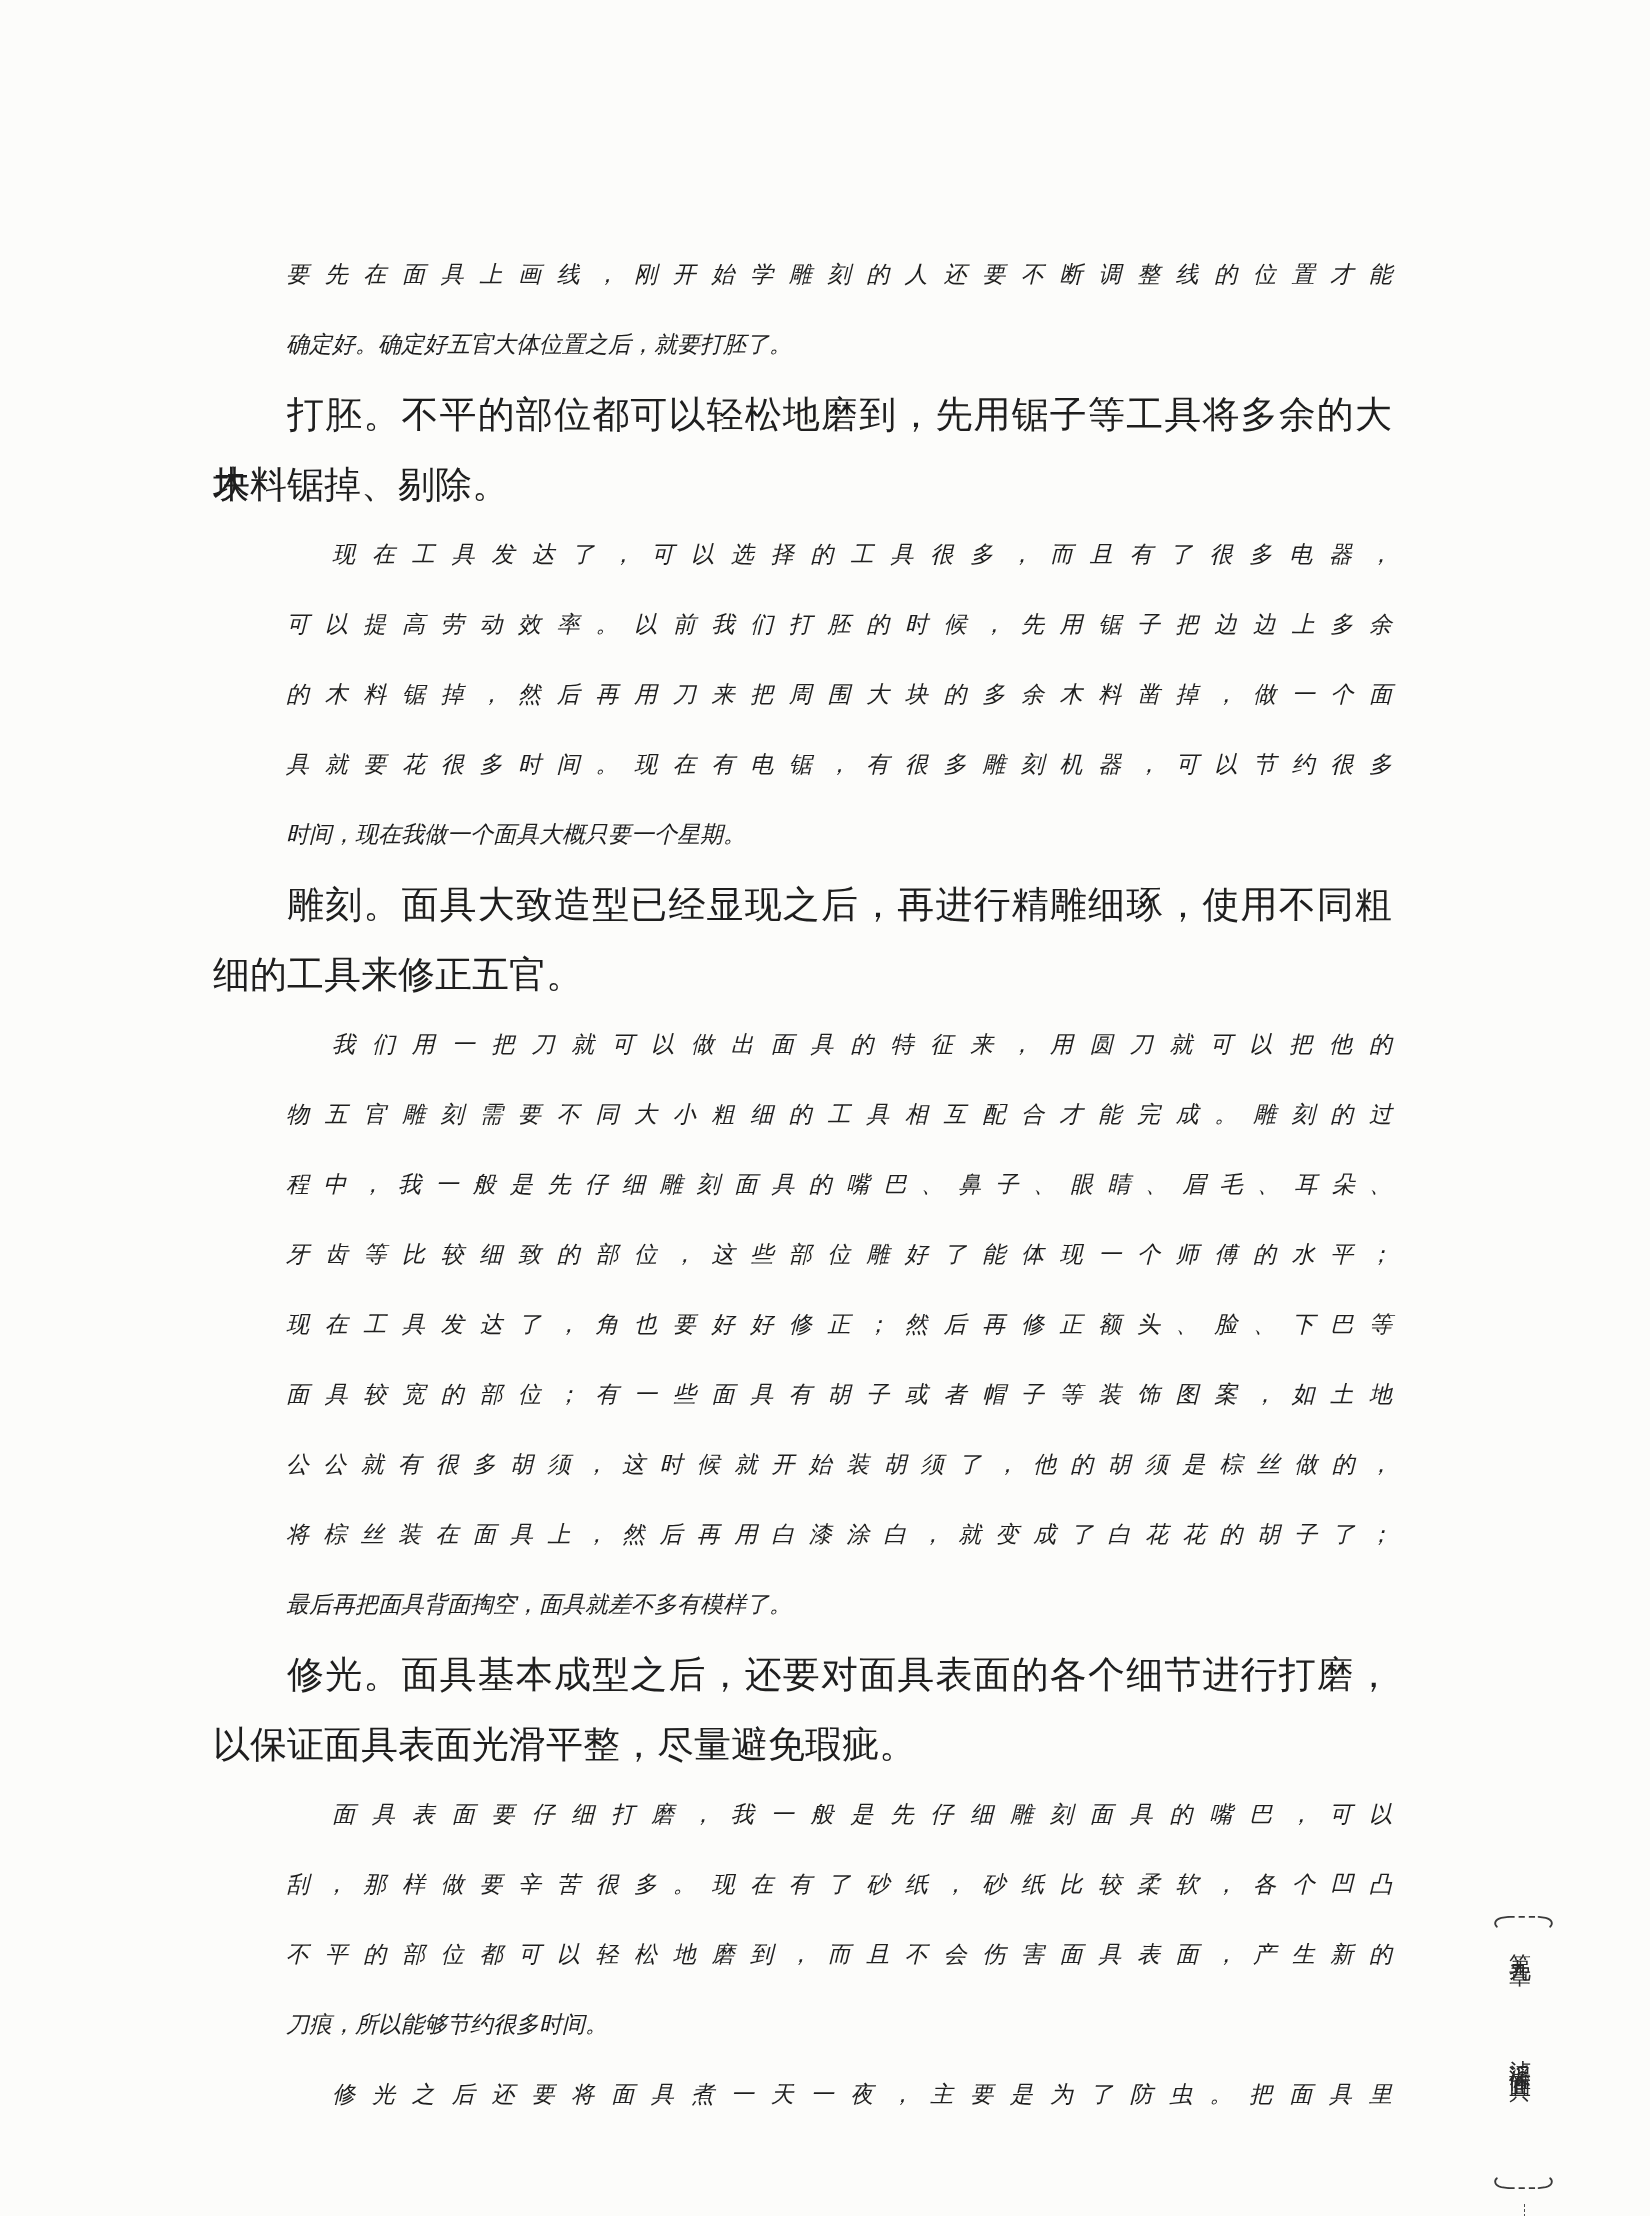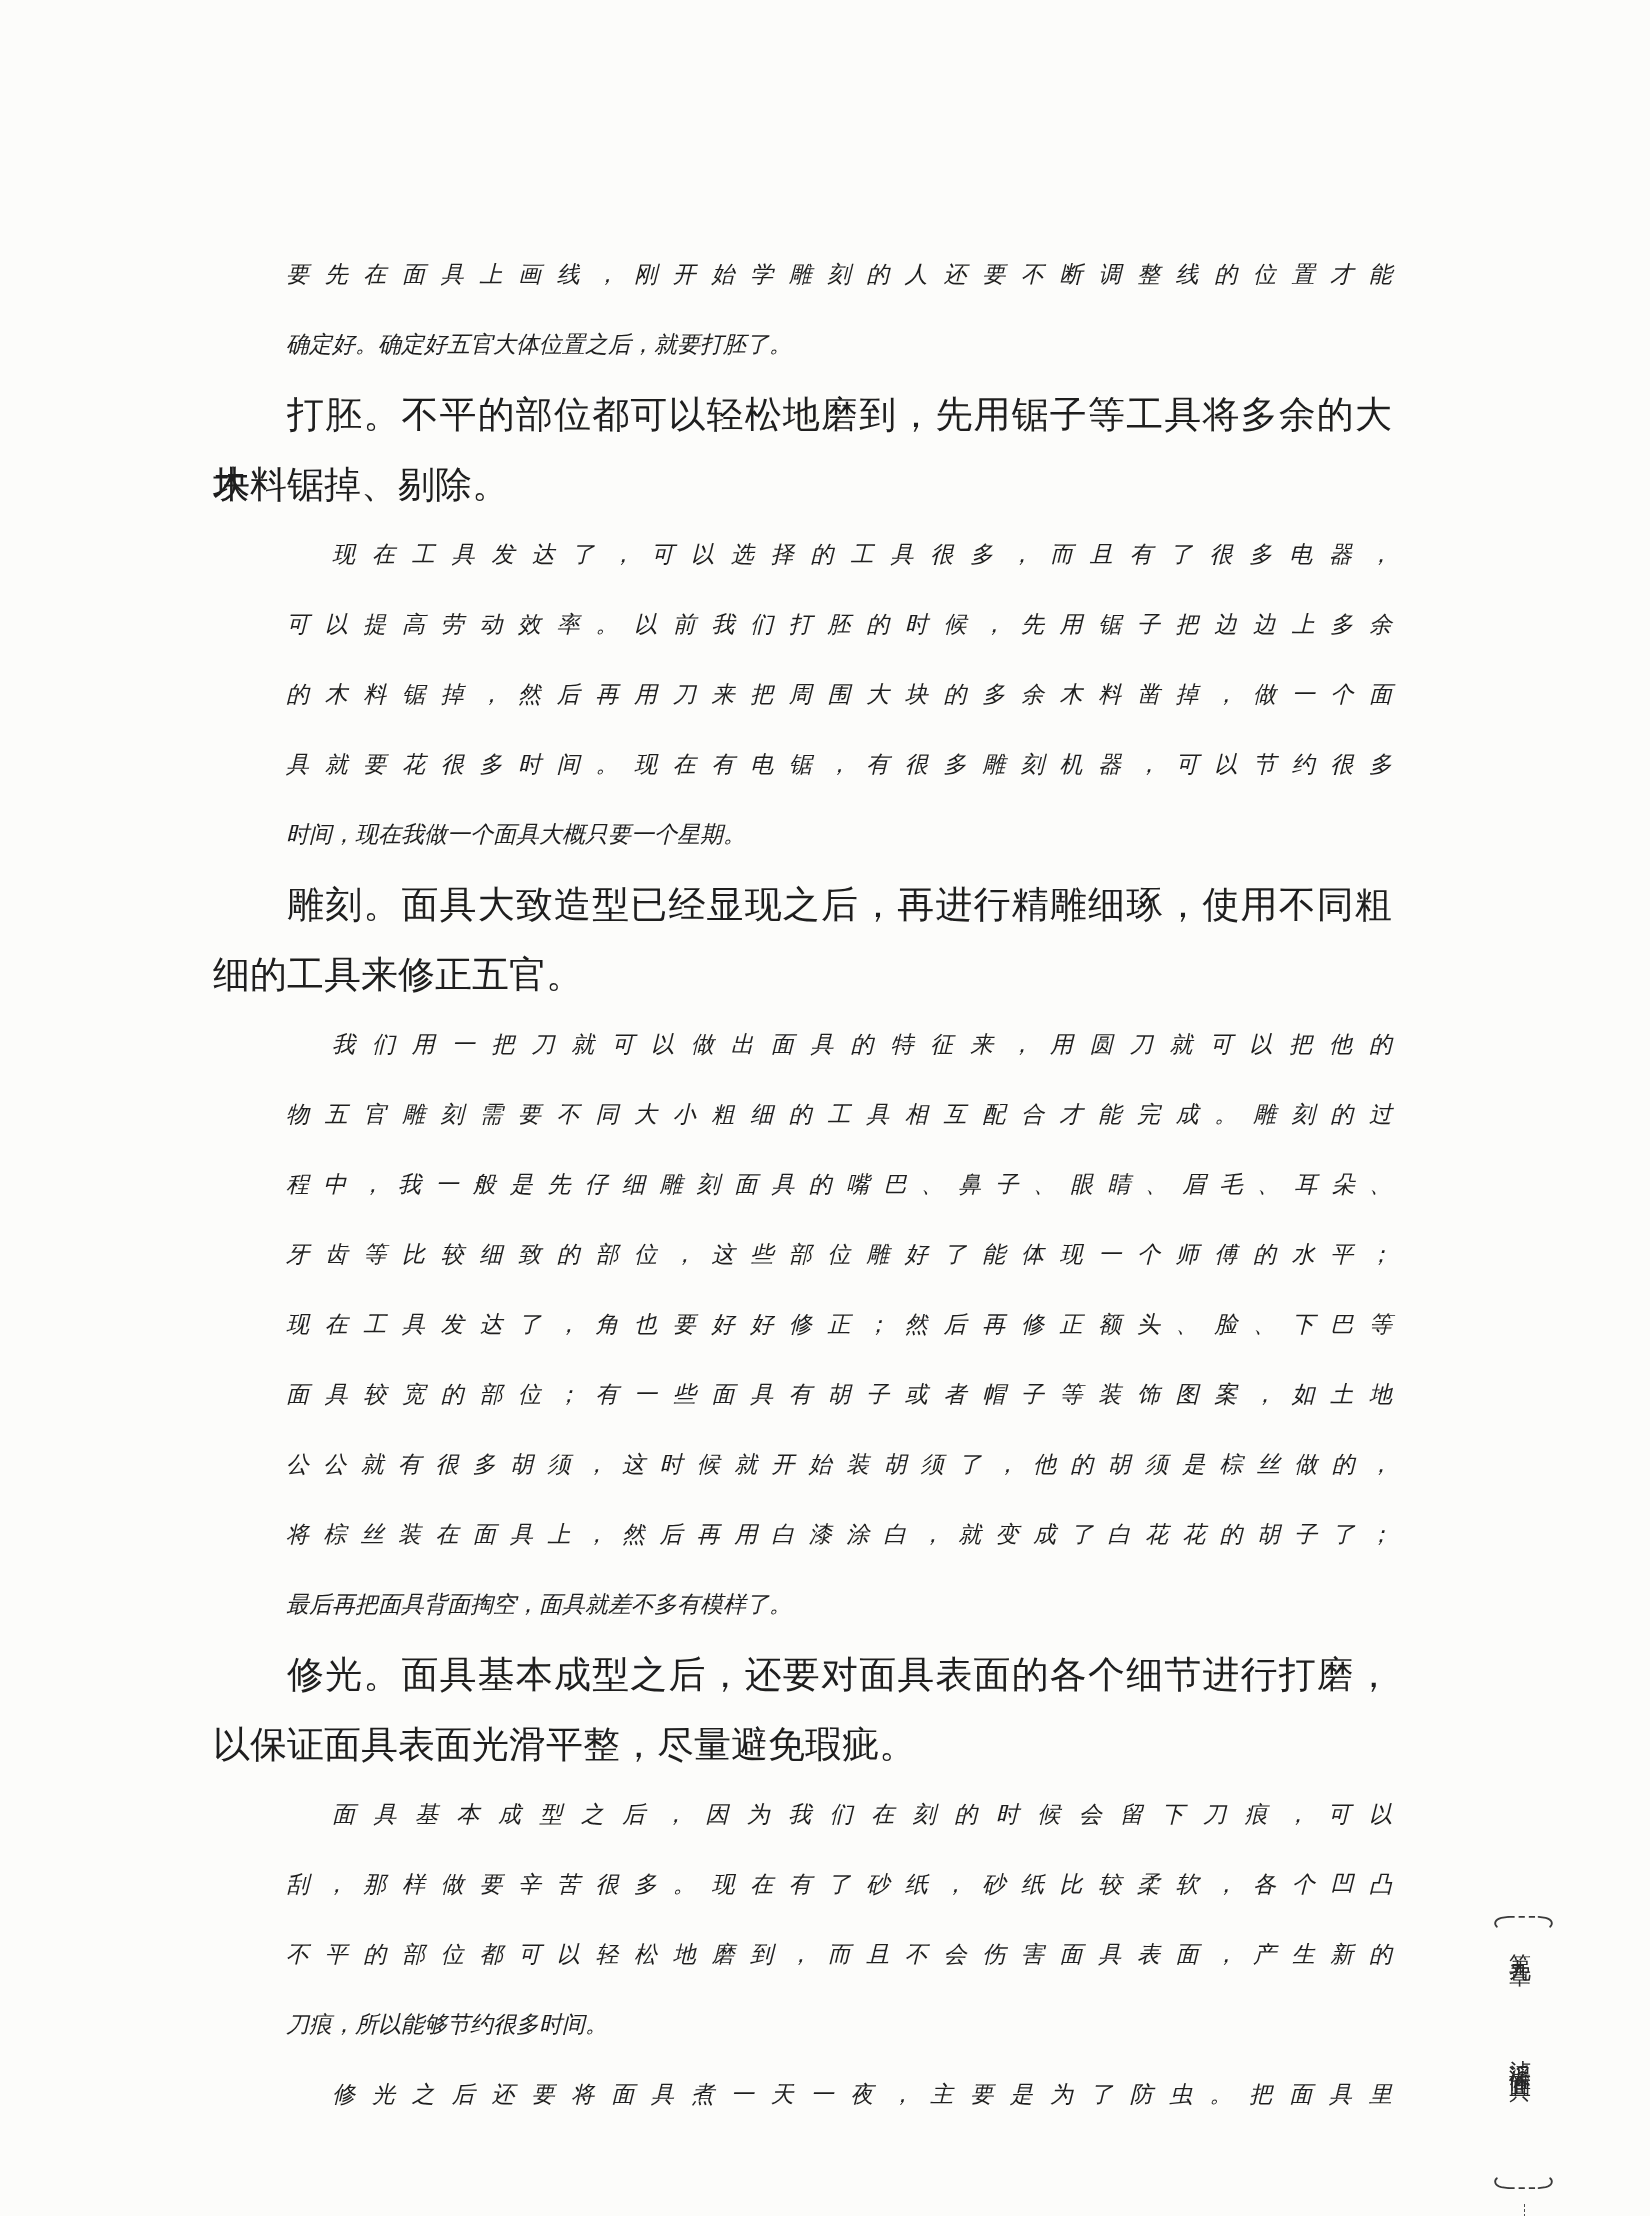--- a/index.html
+++ b/index.html
@@ -114,21 +114,21 @@
       <div class="line just">面具较宽的部位；有一些面具有胡子或者帽子等装饰图案，如土地</div>
       <div class="line just">公公就有很多胡须，这时候就开始装胡须了，他的胡须是棕丝做的，</div>
       <div class="line just">将棕丝装在面具上，然后再用白漆涂白，就变成了白花花的胡子了；</div>
       <div class="line">最后再把面具背面掏空，面具就差不多有模样了。</div>
     </div>
     <div class="para narration">
       <div class="line just indent">修光。面具基本成型之后，还要对面具表面的各个细节进行打磨，</div>
       <div class="line">以保证面具表面光滑平整，尽量避免瑕疵。</div>
     </div>
     <div class="para quote">
-      <div class="line just indent">面具基本成型之后，因为我们在刻的时候会留下刀痕，可以</div>
+      <div class="line just indent">面具表面要仔细打磨，我一般是先仔细雕刻面具的嘴巴，可以</div>
       <div class="line just">刮，那样做要辛苦很多。现在有了砂纸，砂纸比较柔软，各个凹凸</div>
       <div class="line just">不平的部位都可以轻松地磨到，而且不会伤害面具表面，产生新的</div>
       <div class="line">刀痕，所以能够节约很多时间。</div>
     </div>
     <div class="para quote">
       <div class="line just indent">修光之后还要将面具煮一天一夜，主要是为了防虫。把面具里</div>
     </div>
   </div>
 
 <svg class="bracket" id="bracket-top" viewBox="0 0 142 56">

